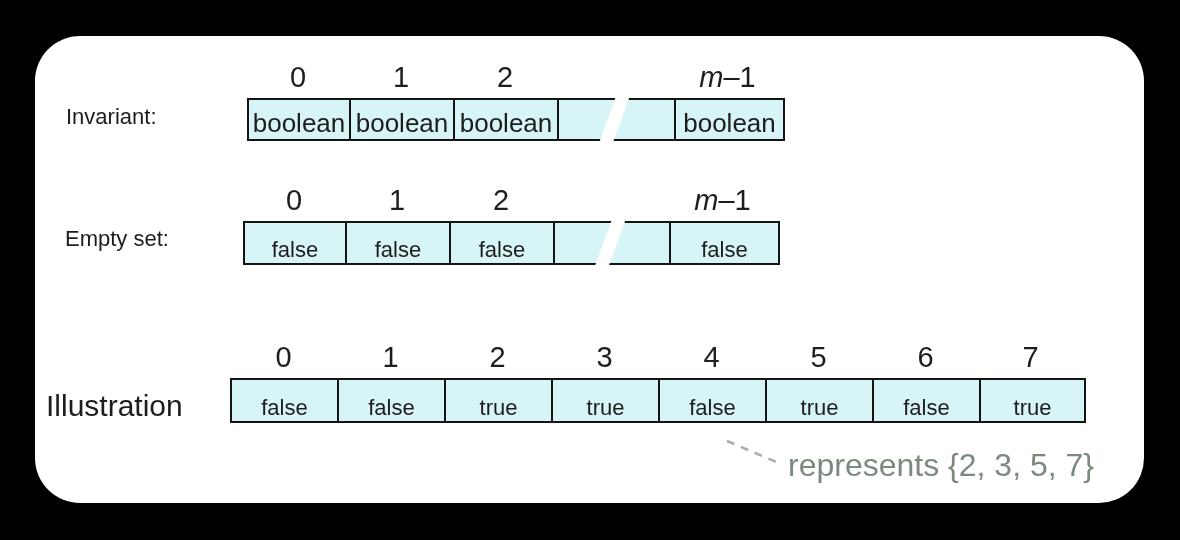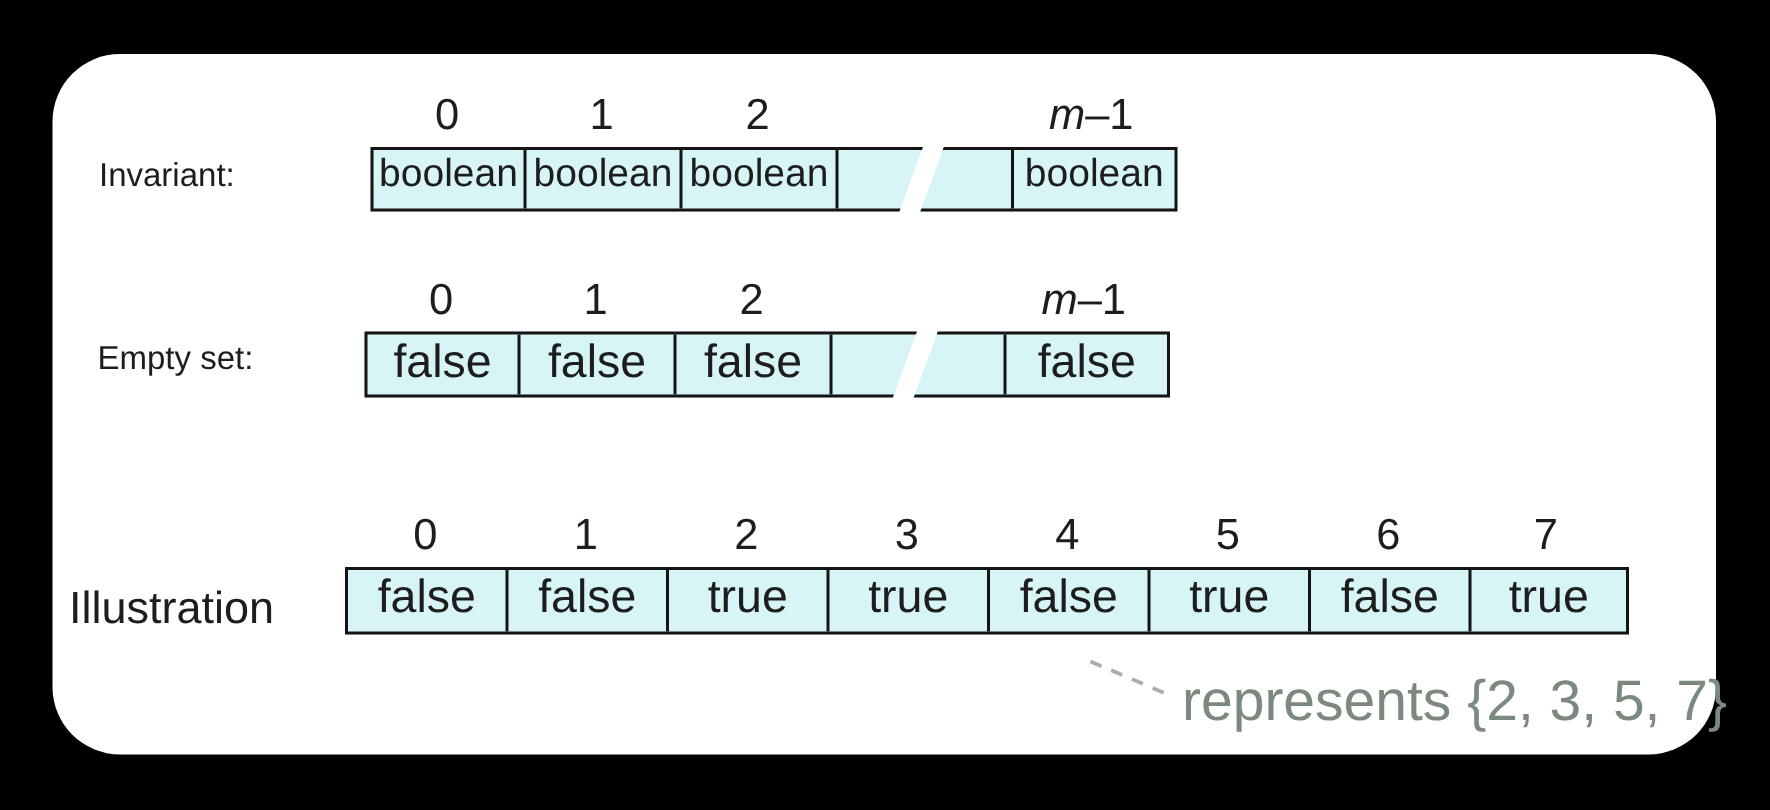--- a/index.html
+++ b/index.html
@@ -49,27 +49,27 @@
   .idx .it{font-style:italic;}
   .band{
     position:absolute;
     display:flex;
     background:var(--cell-fill);
     border:2px solid var(--cell-border);
   }
   .cell{
     border-right:2px solid var(--cell-border);
     display:flex;
-    align-items:flex-start;
+    align-items:flex-end;
     justify-content:center;
     font-size:26px;
     white-space:nowrap;
     overflow:visible;
   }
-  .cell.val{font-size:31px;}
+  .cell.val{font-size:22px;}
   .cell.last{border-right:none;}
   .cell.gapseg{position:relative;}
   .slash{
     position:absolute;
     top:-9px;
     left:42%;
     width:13px;
     height:62px;
     background:var(--panel-bg);
     transform:rotate(20deg);
@@ -79,21 +79,21 @@
     position:absolute;
     font-size:30px;
     line-height:33px;
     color:var(--text);
     white-space:nowrap;
     margin-top:47px;
   }
   .illus-label .it{font-style:italic;}
   .annotation-text{
     position:absolute;
-    font-size:38px;
+    font-size:32px;
     color:var(--annotation);
     white-space:nowrap;
   }
   .dash-svg{position:absolute;}
 </style>
 </head>
 <body>
 
 <div class="panel">
 

